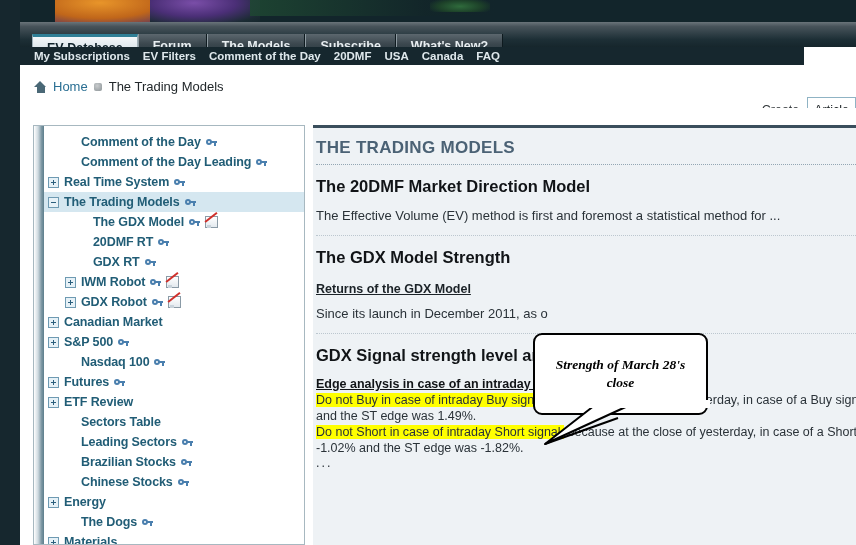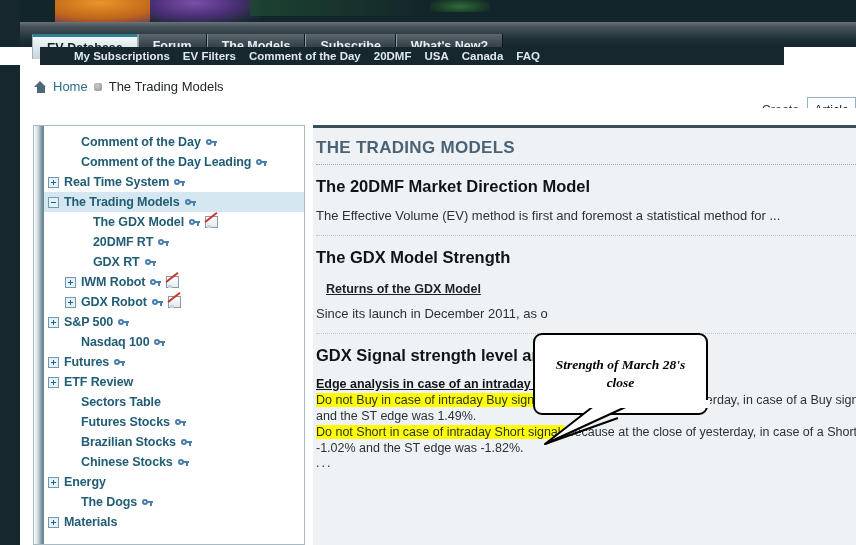--- a/index.html
+++ b/index.html
@@ -55,23 +55,22 @@
   .tab.active {
     color:#10232b;
     background:linear-gradient(180deg,#f3f7f9 0%, #dbe5ea 55%, #c5d3da 100%);
     border-top:3px solid #2f7f96;
     line-height:22px;
     border-left:1px solid #9fb0b8; border-right:1px solid #9fb0b8;
   }
 
   
   #subnav {
-    position:absolute; left:0; top:47px; width:744px; height:18px;
+    position:absolute; left:0; top:47px; width:804px; height:18px;
     background:#16272e;
-    margin-left:40px;
   }
   #subnav .items { position:absolute; left:34px; top:0; height:18px; display:flex; gap:13px; }
   .subnav-item {
     font-size:11.5px; font-weight:bold; color:#dfe8ec; line-height:18px;
     white-space:nowrap; cursor:pointer;
   }
 
   
   #rail {
     position:absolute; left:0; top:65px; width:20px; height:480px;
@@ -199,21 +198,21 @@
   .dotted-rule {
     border-top:1px dotted #93a6b3; height:0; margin:0 0 12px 0;
   }
   .dotted-rule.light { border-top:1px dotted #bcc7cf; margin:12px 0 12px 0; }
   .h2 {
     font-size:16.5px; font-weight:bold; color:#111417; margin:0 0 12px 0;
   }
   .para { font-size:13px; color:#2a3238; margin:0 0 6px 0; }
   .link-ul {
     font-size:12.5px; color:#1b2227; text-decoration:underline;
-    font-weight:bold; cursor:pointer; display:inline-block; margin-bottom:10px;margin-left:10px;
+    font-weight:bold; cursor:pointer; display:inline-block; margin-bottom:10px;
   }
   .edge-head {
     font-size:12.5px; font-weight:bold; color:#111417;
     text-decoration:underline; margin:0 0 1px 0;
   }
   .edge-line { font-size:12.5px; color:#2a3238; line-height:16px; white-space:nowrap; }
   .hl { background:#ffff00; }
   .dots { font-size:12.5px; color:#2a3238; letter-spacing:2px; }
 
   
@@ -375,20 +374,24 @@
           <span class="nav-label">GDX Robot</span>
           <span class="key-icon">
             <span class="ring"></span>
             <span class="shaft"></span>
             <span class="tooth"></span>
           </span>
           <span class="chart-icon"></span>
         </div>
         <div class="nav-row">
           <span class="toggle plus"></span>
+          <span class="nav-label">Canadian Market</span>
+        </div>
+        <div class="nav-row">
+          <span class="toggle plus"></span>
           <span class="nav-label">S&amp;P 500</span>
           <span class="key-icon">
             <span class="ring"></span>
             <span class="shaft"></span>
             <span class="tooth"></span>
           </span>
         </div>
         <div class="nav-row">
           <span class="indent1"></span>
           <span class="toggle none"></span>
@@ -413,21 +416,21 @@
           <span class="nav-label">ETF Review</span>
         </div>
         <div class="nav-row">
           <span class="indent1"></span>
           <span class="toggle none"></span>
           <span class="nav-label">Sectors Table</span>
         </div>
         <div class="nav-row">
           <span class="indent1"></span>
           <span class="toggle none"></span>
-          <span class="nav-label">Futures Stocks</span>
+          <span class="nav-label">Leading Sectors</span>
           <span class="key-icon">
             <span class="ring"></span>
             <span class="shaft"></span>
             <span class="tooth"></span>
           </span>
         </div>
         <div class="nav-row">
           <span class="indent1"></span>
           <span class="toggle none"></span>
           <span class="nav-label">Brazilian Stocks</span>

